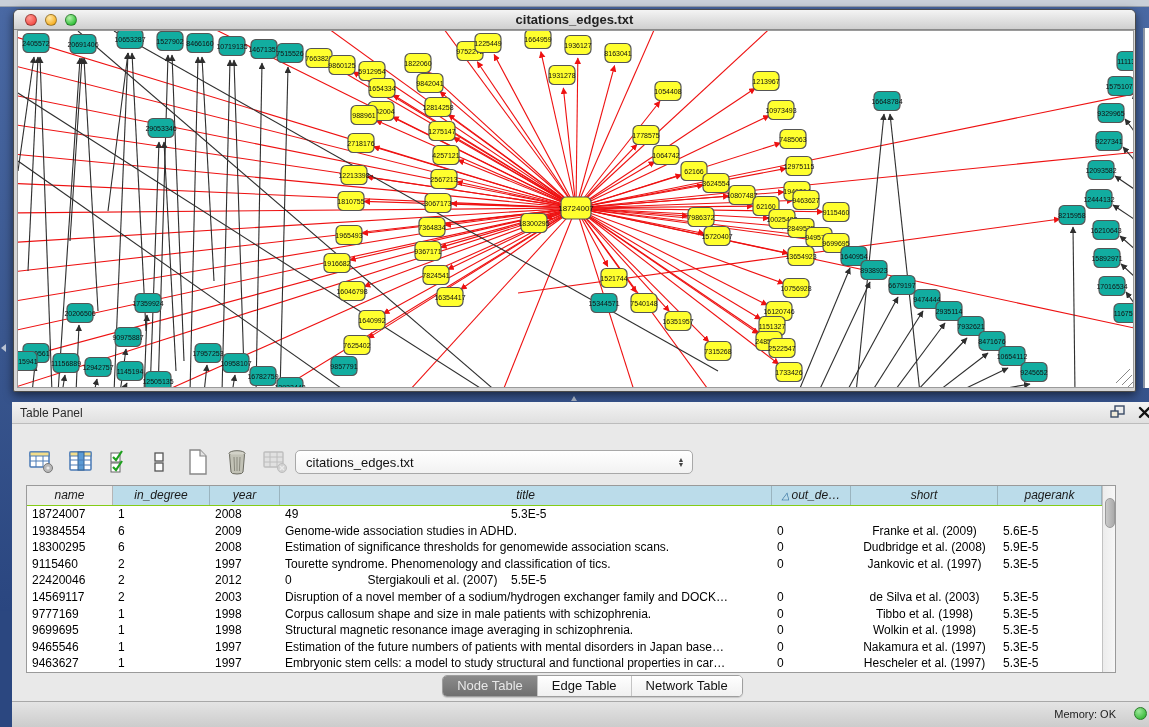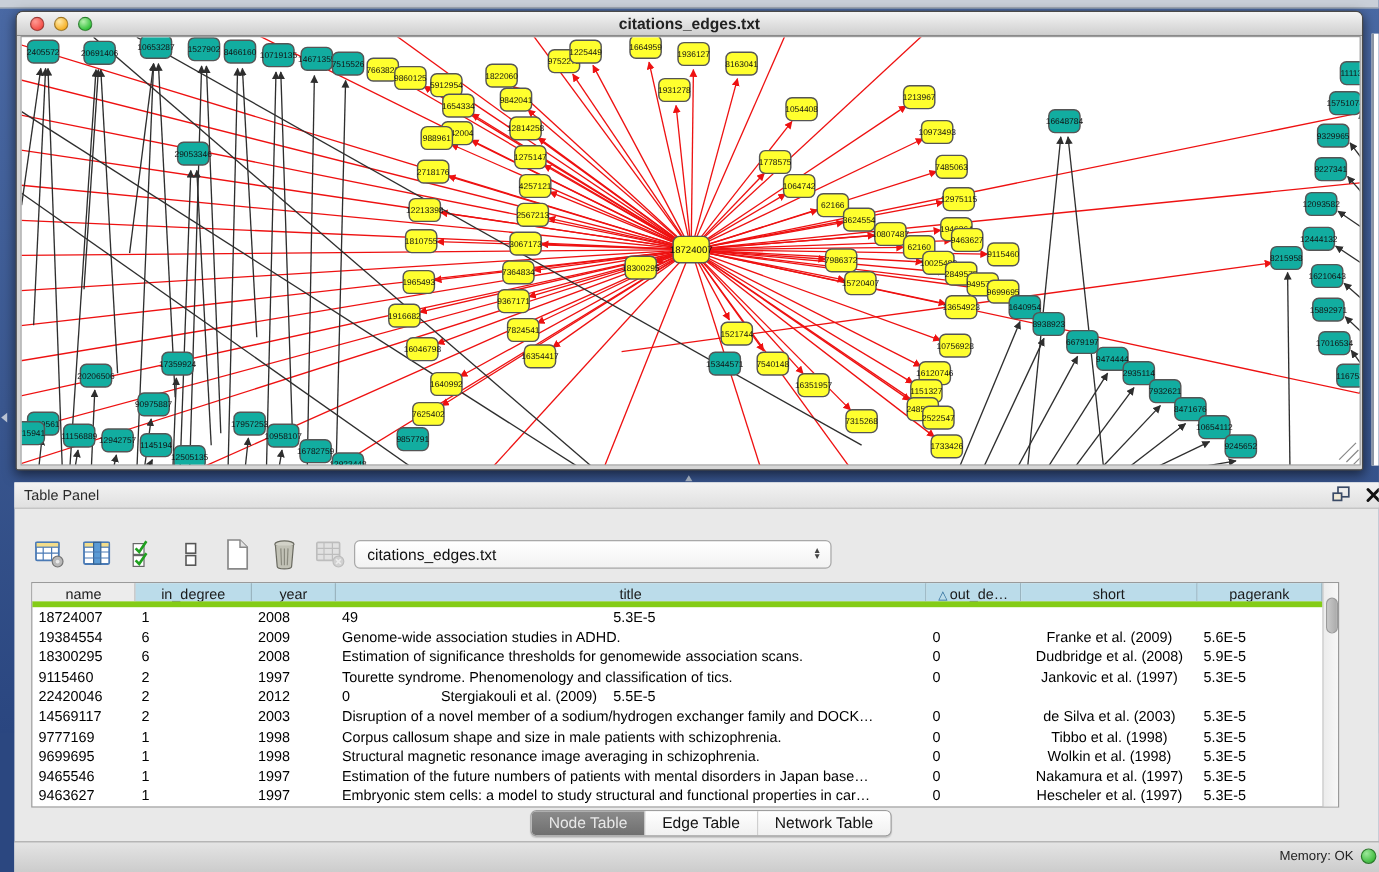--- a/index.html
+++ b/index.html
@@ -40,40 +40,40 @@
   .tool-btn { width:28px; height:28px; display:flex; align-items:center; justify-content:center; }
   .tool-btn.disabled { opacity:.45; }
   .fx { font-family:"Liberation Serif", serif; font-style:italic; font-weight:700; font-size:15px; color:#1a1a1a; }
   .combo { position:absolute; left:283px; top:48px; width:398px; height:24px; background:linear-gradient(180deg,#ffffff,#f2f2f2);
     border:1px solid #a8a8a8; border-radius:5px; display:flex; align-items:center; box-shadow:inset 0 1px 0 #fff; }
   .combo-value { flex:1; padding-left:10px; font-size:13px; color:#111; }
   .combo-arrows { width:22px; display:flex; flex-direction:column; align-items:center; line-height:5px; font-size:7px; color:#444; }
 
   .tablebox { position:absolute; left:14px; top:83px; width:1090px; height:188px; background:#fff; border:1px solid #9a9a9a; display:flex; }
   .grid { flex:1; }
-  .grid-header { display:flex; height:20px; border-bottom:5px solid #84cc16; }
+  .grid-header { display:flex; height:20px; border-bottom:1px solid #84cc16;font-style:italic; }
   .hcell { font-size:12px; color:#1a1a1a; text-align:center; line-height:19px; border-right:1px solid #9ab4bf; background:#bbdcea; overflow:hidden; white-space:nowrap; }
   .hcell.gray { background:#ececec; border-right:1px solid #b5b5b5; }
   .sort-tri { color:#2a6a9a; font-size:10px; margin-right:2px; }
   .grid-body { }
   .grow { display:flex; height:16.6px; }
   .gcell { font-size:12px; color:#000; line-height:16px; padding:0 0 0 5px; white-space:nowrap; overflow:hidden; }
   .gcell.center { text-align:center; padding:0; }
   .vscroll { width:15px; background:linear-gradient(90deg,#ececec,#f7f7f7); border-left:1px solid #c2c2c2; position:relative; }
   .vthumb { position:absolute; left:2px; top:12px; width:10px; height:30px; border-radius:5px; background:linear-gradient(90deg,#c9c9c9,#ababab); border:1px solid #9a9a9a; }
 
   .tabs { position:absolute; left:0; right:0; top:273px; display:flex; justify-content:center;margin-left:12px; }
   .tabgroup { display:flex; border:1px solid #9e9e9e; border-radius:5px; overflow:hidden; background:#fdfdfd; box-shadow:0 1px 1px rgba(0,0,0,.15); }
   .tab { font-size:13px; padding:2px 14px 3px 14px; color:#111; background:linear-gradient(180deg,#ffffff,#f0f0f0); border-right:1px solid #c4c4c4; }
   .tab:last-child { border-right:none; }
   .tab.active { background:linear-gradient(180deg,#8b8b8b,#6f6f6f); color:#e8e8e8; }
 
   .statusbar { position:absolute; left:0; bottom:0; width:1149px; height:26px;
     background:linear-gradient(180deg,#e4e4e4,#cccccc); border-top:1px solid #a8a8a8; }
-  .memory { position:absolute; right:14px; top:5px; display:flex; align-items:center; gap:6px; font-size:11px; color:#222; }
+  .memory { position:absolute; right:14px; top:5px; display:flex; align-items:center; gap:18px; font-size:11px; color:#222; }
   .memdot { width:13px; height:13px; border-radius:50%; border:1px solid #2a7a2a;
     background:radial-gradient(circle at 35% 30%, #9ce89a, #3dbb3d 75%); }
 </style>
 </head>
 <body>
 
 <div class="desktop">
   <div class="top-strip"></div>
 
   <div class="frame">
@@ -823,21 +823,21 @@
               <div class="gcell" style="width: 492px;">Tourette syndrome. Phenomenology and classification of tics.</div>
               <div class="gcell" style="width: 79px;">0</div>
               <div class="gcell center" style="width: 147px;">Jankovic et al. (1997)</div>
               <div class="gcell" style="width: 104px;">5.3E-5</div>
             </div>
             <div class="grow">
               <div class="gcell" style="width: 86px;">22420046</div>
               <div class="gcell" style="width: 97px;">2</div>
               <div class="gcell" style="width: 70px;">2012</div>
               <div class="gcell" style="width: 79px;">0</div>
-              <div class="gcell center" style="width: 147px;">Stergiakouli et al. (2009)</div>
+              <div class="gcell center" style="width: 147px;">Stergiakouli et al. (2007)</div>
               <div class="gcell" style="width: 104px;">5.5E-5</div>
             </div>
             <div class="grow">
               <div class="gcell" style="width: 86px;">14569117</div>
               <div class="gcell" style="width: 97px;">2</div>
               <div class="gcell" style="width: 70px;">2003</div>
               <div class="gcell" style="width: 492px;">Disruption of a novel member of a sodium/hydrogen exchanger family and DOCK…</div>
               <div class="gcell" style="width: 79px;">0</div>
               <div class="gcell center" style="width: 147px;">de Silva et al. (2003)</div>
               <div class="gcell" style="width: 104px;">5.3E-5</div>

